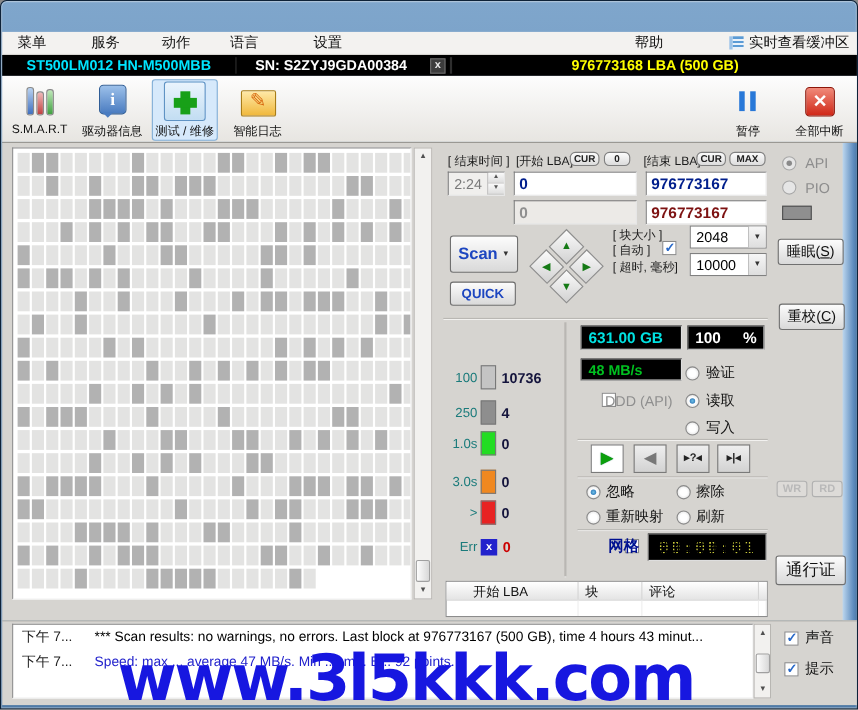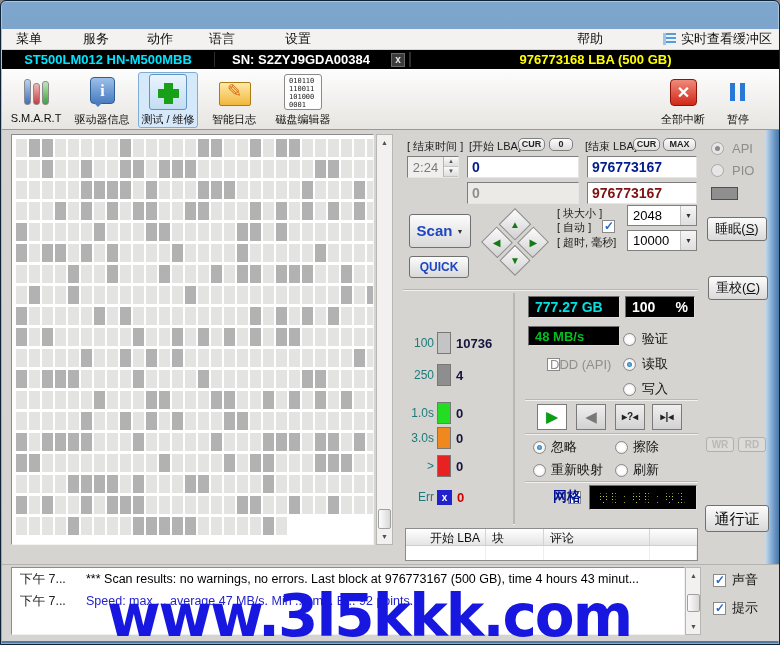--- a/index.html
+++ b/index.html
@@ -201,21 +201,21 @@
   #lbl-grid { left:552px; top:487px; font-size:14px; font-weight:bold; color:#001090; }
   #clock { left:588px; top:484px; width:108px; height:25px; justify-content:center; }
   #clock span { font-family:"DejaVu Sans Mono",monospace; font-size:15px; color:#caca3a; letter-spacing:2px;
     -webkit-mask-image:radial-gradient(circle at 1.5px 1.5px,#000 38%,transparent 45%);
     -webkit-mask-size:3px 3px; mask-image:radial-gradient(circle at 1.5px 1.5px,#000 38%,transparent 45%); mask-size:3px 3px; }
 
   
   #dtable { left:404px; top:527px; width:293px; height:33px; background:#fff; border:1px solid #8c8c8c; }
   #dtable .hrow { display:flex; height:17px; background:linear-gradient(#ffffff,#e4e4e4); border-bottom:1px solid #cfcfcf; }
   #dtable .hcell { font-size:12px; color:#111; padding:1px 0 0 6px; border-right:1px solid #d4d4d4; }
-  #dtable .c0 { width:80px;padding-left:24px; } #dtable .c1 { width:58px; } #dtable .c2 { width:106px; } #dtable .c3 { flex:1; border-right:none; }
+  #dtable .c0 { width:120px;padding-left:24px; } #dtable .c1 { width:58px; } #dtable .c2 { width:106px; } #dtable .c3 { flex:1; border-right:none; }
   #dtable .drow { display:flex; height:14px; }
   #dtable .dcell { border-right:1px solid #eee; } 
 
   
   .side-lbl { font-size:13px; color:#8d8d8d; }
   #sb-api { left:710px; top:140px; display:flex; gap:8px; align-items:center; }
   #sb-pio { left:710px; top:162px; display:flex; gap:8px; align-items:center; }
   #sb-led { left:710px; top:186px; width:27px; height:13px; background:#8f8f8f; border:1px solid #4f4f4f; }
   #btn-sleep { left:706px; top:216px; width:60px; height:24px; font-size:13px; line-height:22px; }
   #btn-recal { left:707px; top:275px; width:60px; height:24px; font-size:13px; line-height:22px; }
@@ -286,34 +286,28 @@
       <span>驱动器信息</span>
     </div>
     <div class="tb-btn active">
       <div class="ic ic-aid"></div>
       <span>测试 / 维修</span>
     </div>
     <div class="tb-btn">
       <div class="ic ic-log"></div>
       <span>智能日志</span>
     </div>
-    <div class="tb-btn" style="width:66px">
-      <div class="ic ic-hex">
-          <span>010110<br>110011<br>101000<br>0001</span>
-        </div>
-      <span>磁盘编辑器</span>
-    </div>
     <div class="tb-spacer"></div>
+    <div class="tb-btn" style="width:52px;margin-right:10px">
+      <div class="ic ic-pause"></div>
+      <span>暂停</span>
+    </div>
     <div class="tb-btn" style="width:58px;margin-right:0">
       <div class="ic ic-abort"></div>
       <span>全部中断</span>
-    </div>
-    <div class="tb-btn" style="width:52px;margin-right:10px">
-      <div class="ic ic-pause"></div>
-      <span>暂停</span>
     </div>
   </div>
 
   
   <div id="main" class="abs"></div>
   <div id="blue-strip" class="abs"></div>
 
   
   <div id="grid-panel" class="abs">
     <div id="block-grid">
@@ -916,21 +910,21 @@
   <div class="stat-row" style="top:330px">
     <span class="sl">100</span>
     <span class="blk" style="background:#c4c4c4"></span>
     <span class="cnt">10736</span>
   </div>
   <div class="stat-row" style="top:362px">
     <span class="sl">250</span>
     <span class="blk" style="background:#8e8e8e"></span>
     <span class="cnt">4</span>
   </div>
-  <div class="stat-row" style="top:400px">
+  <div class="stat-row" style="top:390px">
     <span class="sl">1.0s</span>
     <span class="blk" style="background:#22dd22"></span>
     <span class="cnt">0</span>
   </div>
   <div class="stat-row" style="top:425px">
     <span class="sl">3.0s</span>
     <span class="blk" style="background:#f08820"></span>
     <span class="cnt">0</span>
   </div>
   <div class="stat-row" style="top:453px">
@@ -939,21 +933,21 @@
     <span class="cnt">0</span>
   </div>
   <div class="stat-row" style="top:484px">
     <span class="sl">Err</span>
     <span class="errx">x</span>
     <span class="cnt" style="color:#cc0000">0</span>
   </div>
 
   
   <div id="disp-cap" class="abs lcd">
-      <span>777.27 GB</span>
+      <span>631.00 GB</span>
     </div>
   <div id="disp-pct" class="abs lcd">
     <span>100</span>
     <span class="u">%</span>
   </div>
   <div id="disp-speed" class="abs lcd">
       <span>48 MB/s</span>
     </div>
   <span id="chk-ddd" class="abs check"></span>
   <div id="lbl-ddd" class="abs">DDD (API)</div>

